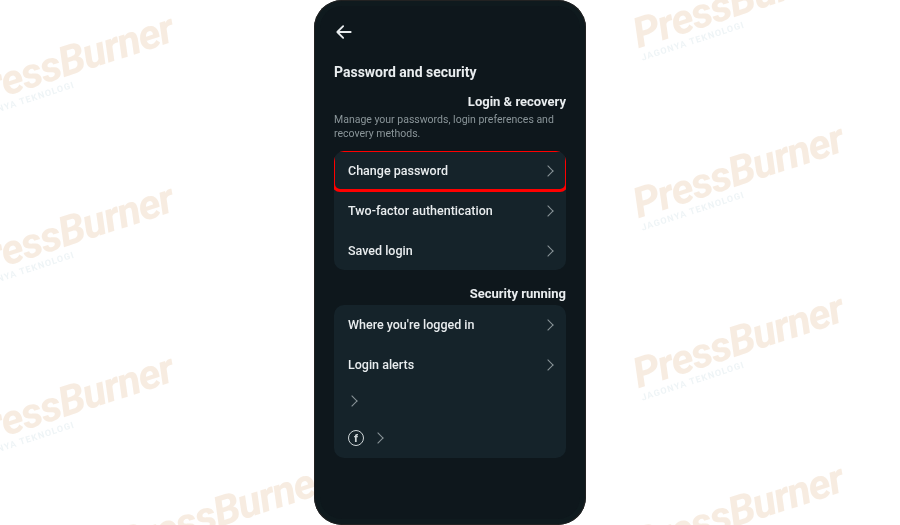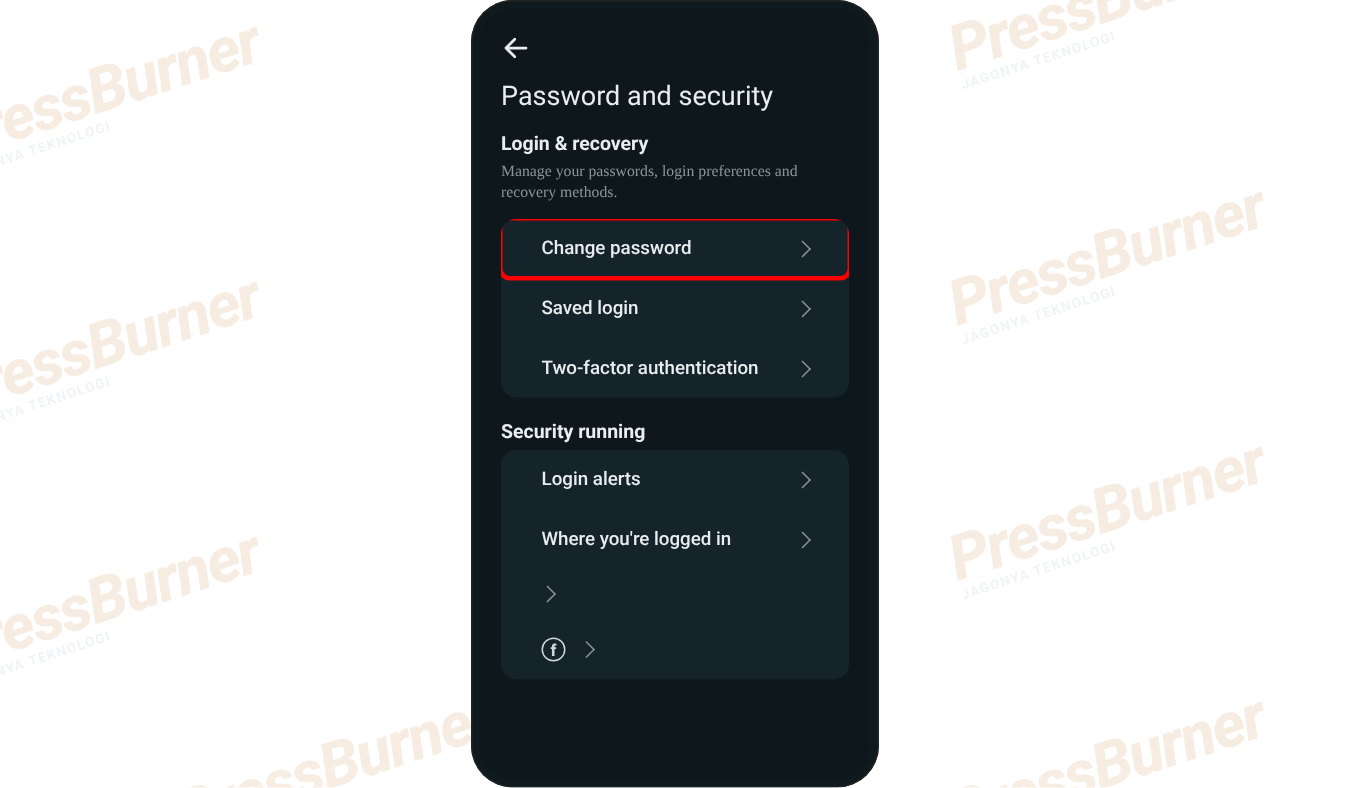--- a/index.html
+++ b/index.html
@@ -61,48 +61,48 @@
     background: #0e171c;
     border-radius: 22px;
     padding: 14px 14px 0 14px;
     color: #e9edef;
     overflow: hidden;
     position: relative;
   }
   .back-row { height: 24px; display: flex; align-items: center; }
   .back-icon { width: 20px; height: 20px; color: #e9edef; cursor: pointer; }
   .title {
-    font-size: 18px;
-    font-weight: 400;
-    margin-top: 10px;
+    font-size: 14px;
+    font-weight: 700;
+    margin-top: 20px;
     margin-bottom: 14px;
   }
   .section-title {
     font-size: 13px;
     font-weight: 700;
     margin-bottom: 4px;
+    text-align: right;
   }
   .section-sub {
     font-size: 10.5px;
     line-height: 1.35;
     color: #8a9599;
     margin-bottom: 10px;
-    font-family: Liberation Serif, serif;
   }
   .card {
     background: #15232a;
     border-radius: 10px;
     margin-bottom: 16px;
     overflow: hidden;
   }
   .row {
     display: flex;
     align-items: center;
     justify-content: space-between;
-    padding: 12px 27px;
+    padding: 12px 14px;
     cursor: pointer;
     gap: 8px;
   }
   .row + .row { border-top: 1px solid rgba(255,255,255,0); }
   .row-label {
     font-size: 12.5px;
     font-weight: 500;
     color: #e9edef;
     flex: 1;
   }
@@ -177,38 +177,38 @@
 
     <div class="section-title">Login &amp; recovery</div>
     <div class="section-sub">Manage your passwords, login preferences and recovery methods.</div>
 
     <div class="card">
       <div class="row highlight">
         <span class="row-label">Change password</span>
         <span class="chevron"></span>
       </div>
       <div class="row">
+        <span class="row-label">Two-factor authentication</span>
+        <span class="chevron"></span>
+      </div>
+      <div class="row">
         <span class="row-label">Saved login</span>
         <span class="chevron"></span>
       </div>
-      <div class="row">
-        <span class="row-label">Two-factor authentication</span>
-        <span class="chevron"></span>
-      </div>
     </div>
 
     <div class="section-title">Security running</div>
 
     <div class="card">
       <div class="row">
+        <span class="row-label">Where you're logged in</span>
+        <span class="chevron"></span>
+      </div>
+      <div class="row">
         <span class="row-label">Login alerts</span>
-        <span class="chevron"></span>
-      </div>
-      <div class="row">
-        <span class="row-label">Where you're logged in</span>
         <span class="chevron"></span>
       </div>
       <div class="row">
         <span class="chevron"></span>
       </div>
       <div class="row">
         <span class="row-right">
           <span class="fb-icon">f</span>
           <span class="chevron"></span>
         </span>

